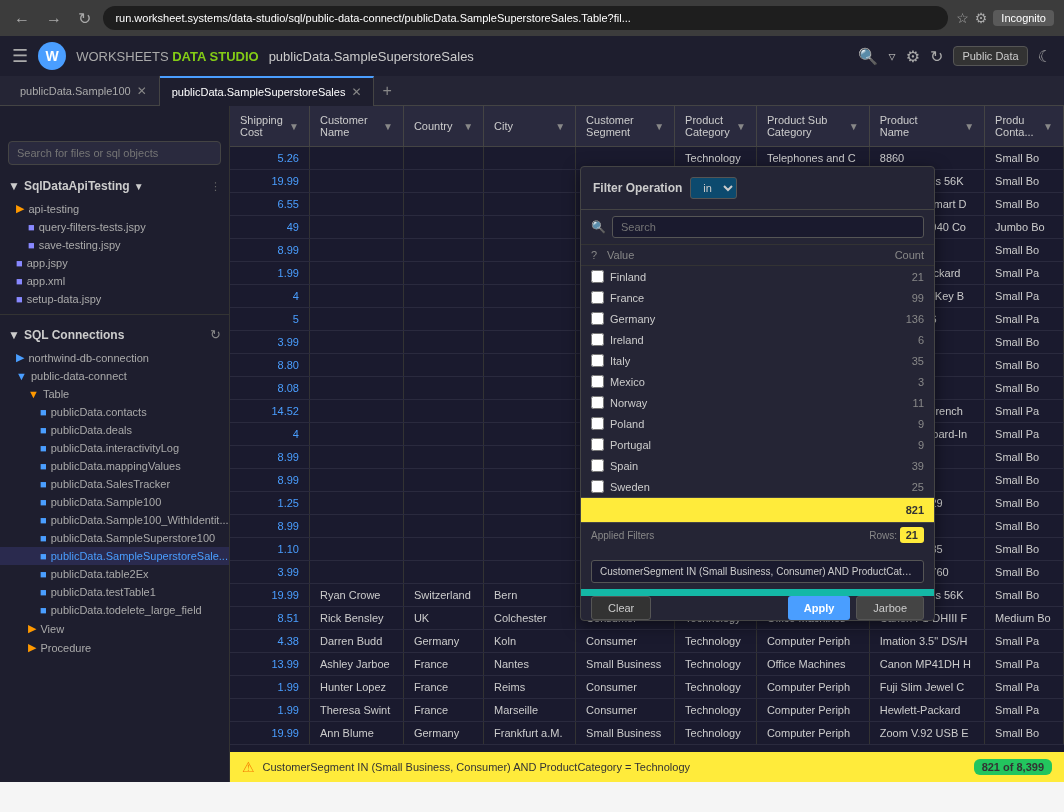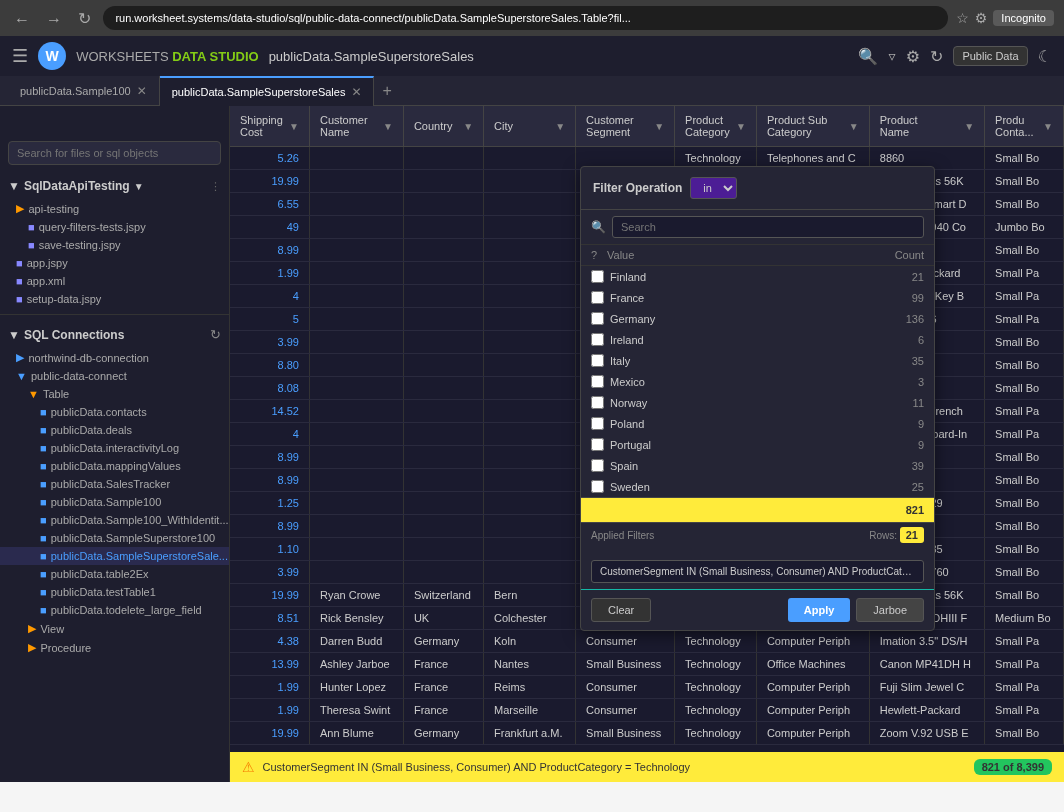--- a/index.html
+++ b/index.html
@@ -62,38 +62,38 @@
     thead th { background: #2a2a3e; color: #ccc; font-size: 11px; font-weight: normal; padding: 8px 10px; border-right: 1px solid #444; border-bottom: 1px solid #444; position: sticky; top: 0; z-index: 5; white-space: nowrap; text-align: left; }
     thead th .col-header { display: flex; align-items: center; justify-content: space-between; gap: 4px; }
     thead th .sort-icon { color: #888; font-size: 10px; cursor: pointer; }
     tbody td { color: #ccc; font-size: 11px; padding: 5px 10px; border-right: 1px solid #333; border-bottom: 1px solid #2a2a3e; white-space: nowrap; background: #1a1a2e; }
     tbody td.num { text-align: right; color: #4a9eff; }
 
     
     .filter-overlay { position: absolute; top: 60px; left: 350px; width: 355px; background: #252535; border: 1px solid #444; border-radius: 4px; z-index: 100; box-shadow: 0 4px 16px rgba(0,0,0,0.5); }
     .filter-header { padding: 10px 12px; border-bottom: 1px solid #444; display: flex; align-items: center; gap: 8px; }
     .filter-title { color: #ccc; font-size: 12px; font-weight: bold; }
-    .filter-op-select { background: #4c1d95; border: 1px solid #555; color: #ccc; border-radius: 3px; padding: 3px 8px; font-size: 11px; }
+    .filter-op-select { background: #0c4a6e; border: 1px solid #555; color: #ccc; border-radius: 3px; padding: 3px 8px; font-size: 11px; }
     .filter-search-row { padding: 6px 10px; display: flex; align-items: center; gap: 6px; border-bottom: 1px solid #333; }
     .filter-search-icon { color: #888; }
     .filter-search-input { flex: 1; background: #1a1a2e; border: 1px solid #555; color: #ccc; border-radius: 3px; padding: 4px 8px; font-size: 11px; }
     .filter-list-header { display: flex; padding: 4px 10px; color: #888; font-size: 11px; border-bottom: 1px solid #333; }
     .filter-list-header .col-val { flex: 1; }
     .filter-list-header .col-count { width: 60px; text-align: right; }
     .filter-qmark { width: 16px; }
     .filter-list { max-height: 240px; overflow-y: auto; }
     .filter-list-item { display: flex; align-items: center; padding: 4px 10px; color: #ccc; font-size: 11px; cursor: pointer; gap: 6px; }
     .filter-list-item input[type=checkbox] { accent-color: #4a9eff; }
     .filter-list-item .item-label { flex: 1; }
     .filter-list-item .item-count { width: 50px; text-align: right; color: #888; }
     .filter-footer-count { padding: 6px 10px; background: #ffeb3b; color: #333; font-size: 11px; display: flex; justify-content: flex-end; font-weight: bold; border-top: 1px solid #444; }
     .filter-applied { padding: 6px 10px; border-top: 1px solid #444; }
     .filter-applied-title { color: #888; font-size: 10px; margin-bottom: 19px; display: flex; align-items: center; justify-content: space-between; }
     .filter-applied-text { background: #1a1a2e; border: 1px solid #555; border-radius: 3px; padding: 5px 8px; color: #ccc; font-size: 10px; white-space: nowrap; overflow: hidden; text-overflow: ellipsis; }
-    .filter-actions { display: flex; justify-content: space-between; padding: 8px 10px; border-top: 1px solid #14b8a6; }
+    .filter-actions { display: flex; justify-content: space-between; padding: 0 10px; border-top: 7px solid #14b8a6; }
     .btn-clear { background: #333; color: #ccc; border: 1px solid #555; border-radius: 3px; padding: 5px 16px; font-size: 11px; cursor: pointer; }
     .btn-apply { background: #4a9eff; color: #fff; border: none; border-radius: 3px; padding: 5px 16px; font-size: 11px; cursor: pointer; font-weight: bold; }
     .btn-close { background: #444; color: #ccc; border: 1px solid #555; border-radius: 3px; padding: 5px 16px; font-size: 11px; cursor: pointer; }
     .rows-badge { background: #ffeb3b; color: #333; padding: 2px 6px; border-radius: 3px; font-weight: bold; font-size: 11px; }
   </style>
 </head>
 <body>
 
 <div class="browser-chrome">
   <button class="browser-nav-btn">←</button>

